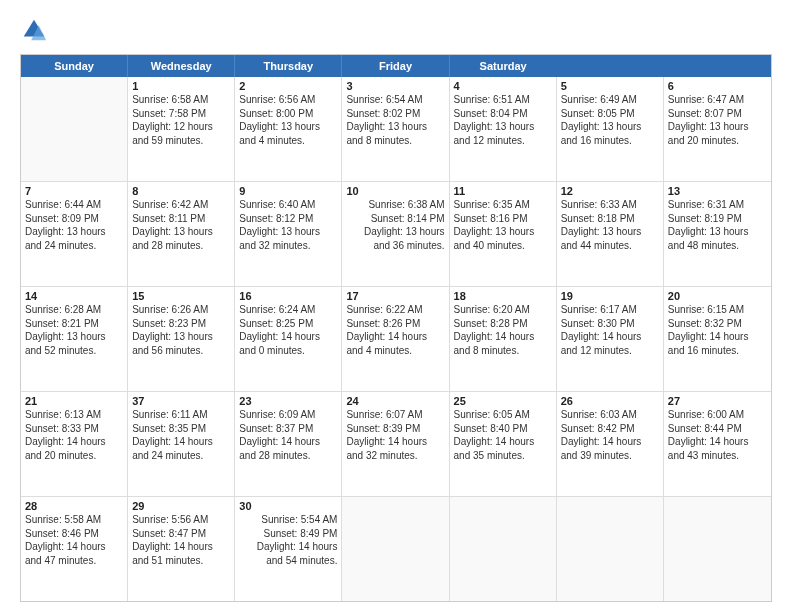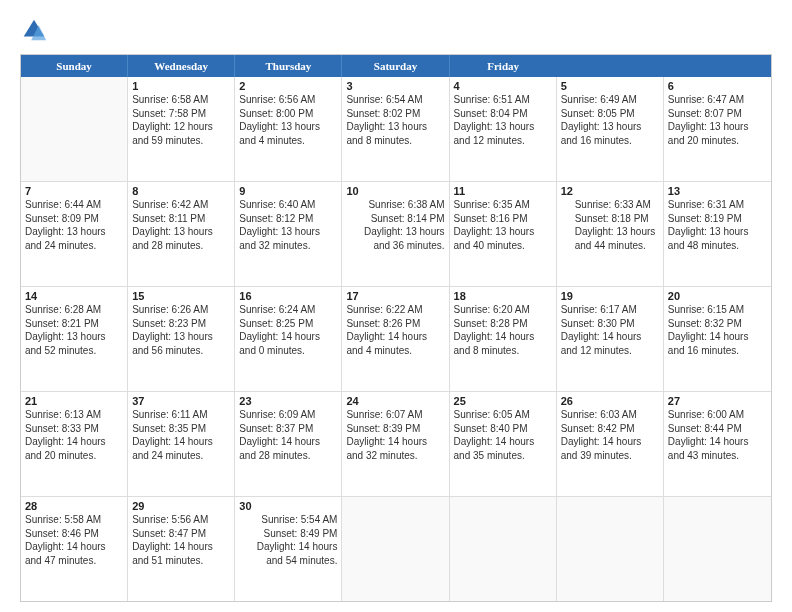--- a/index.html
+++ b/index.html
@@ -58,21 +58,20 @@
     .calendar {
       flex: 1;
       display: flex;
       flex-direction: column;
       border: 1px solid #ccc;
     }
     .cal-header {
       display: grid;
       grid-template-columns: repeat(7, 1fr);
       background: #2e6db4;
-      font-family: Liberation Serif, serif;
     }
     .cal-header-cell {
       color: #fff;
       font-size: 11px;
       font-weight: bold;
       text-align: center;
       padding: 5px 2px;
       border-right: 1px solid #4a85c5;
     }
     .cal-header-cell:last-child { border-right: none; }
@@ -129,22 +128,22 @@
       <div class="month-year"></div>
       <div class="location"></div>
     </div>
   </div>
 
   <div class="calendar">
     <div class="cal-header">
     <div class="cal-header-cell">Sunday</div>
         <div class="cal-header-cell">Wednesday</div>
         <div class="cal-header-cell">Thursday</div>
+        <div class="cal-header-cell">Friday</div>
         <div class="cal-header-cell">Saturday</div>
-        <div class="cal-header-cell">Friday</div>
       </div>
     <div class="cal-body">
     <div class="cal-row">
           <div class="cal-cell empty"></div>
           <div class="cal-cell">
             <div class="day-num">1</div>
             <div class="cell-info" style="white-space: pre-line;">Sunrise: 6:58 AM
 Sunset: 7:58 PM
 Daylight: 12 hours
 and 59 minutes.</div>
@@ -216,21 +215,21 @@
           </div>
           <div class="cal-cell">
             <div class="day-num">11</div>
             <div class="cell-info" style="white-space: pre-line;">Sunrise: 6:35 AM
 Sunset: 8:16 PM
 Daylight: 13 hours
 and 40 minutes.</div>
           </div>
           <div class="cal-cell">
             <div class="day-num">12</div>
-            <div class="cell-info" style="white-space: pre-line; margin-left: 14px;">Sunrise: 6:33 AM
+            <div class="cell-info" style="white-space: pre-line;">Sunrise: 6:33 AM
 Sunset: 8:18 PM
 Daylight: 13 hours
 and 44 minutes.</div>
           </div>
           <div class="cal-cell">
             <div class="day-num">13</div>
             <div class="cell-info" style="white-space: pre-line;">Sunrise: 6:31 AM
 Sunset: 8:19 PM
 Daylight: 13 hours
 and 48 minutes.</div>

